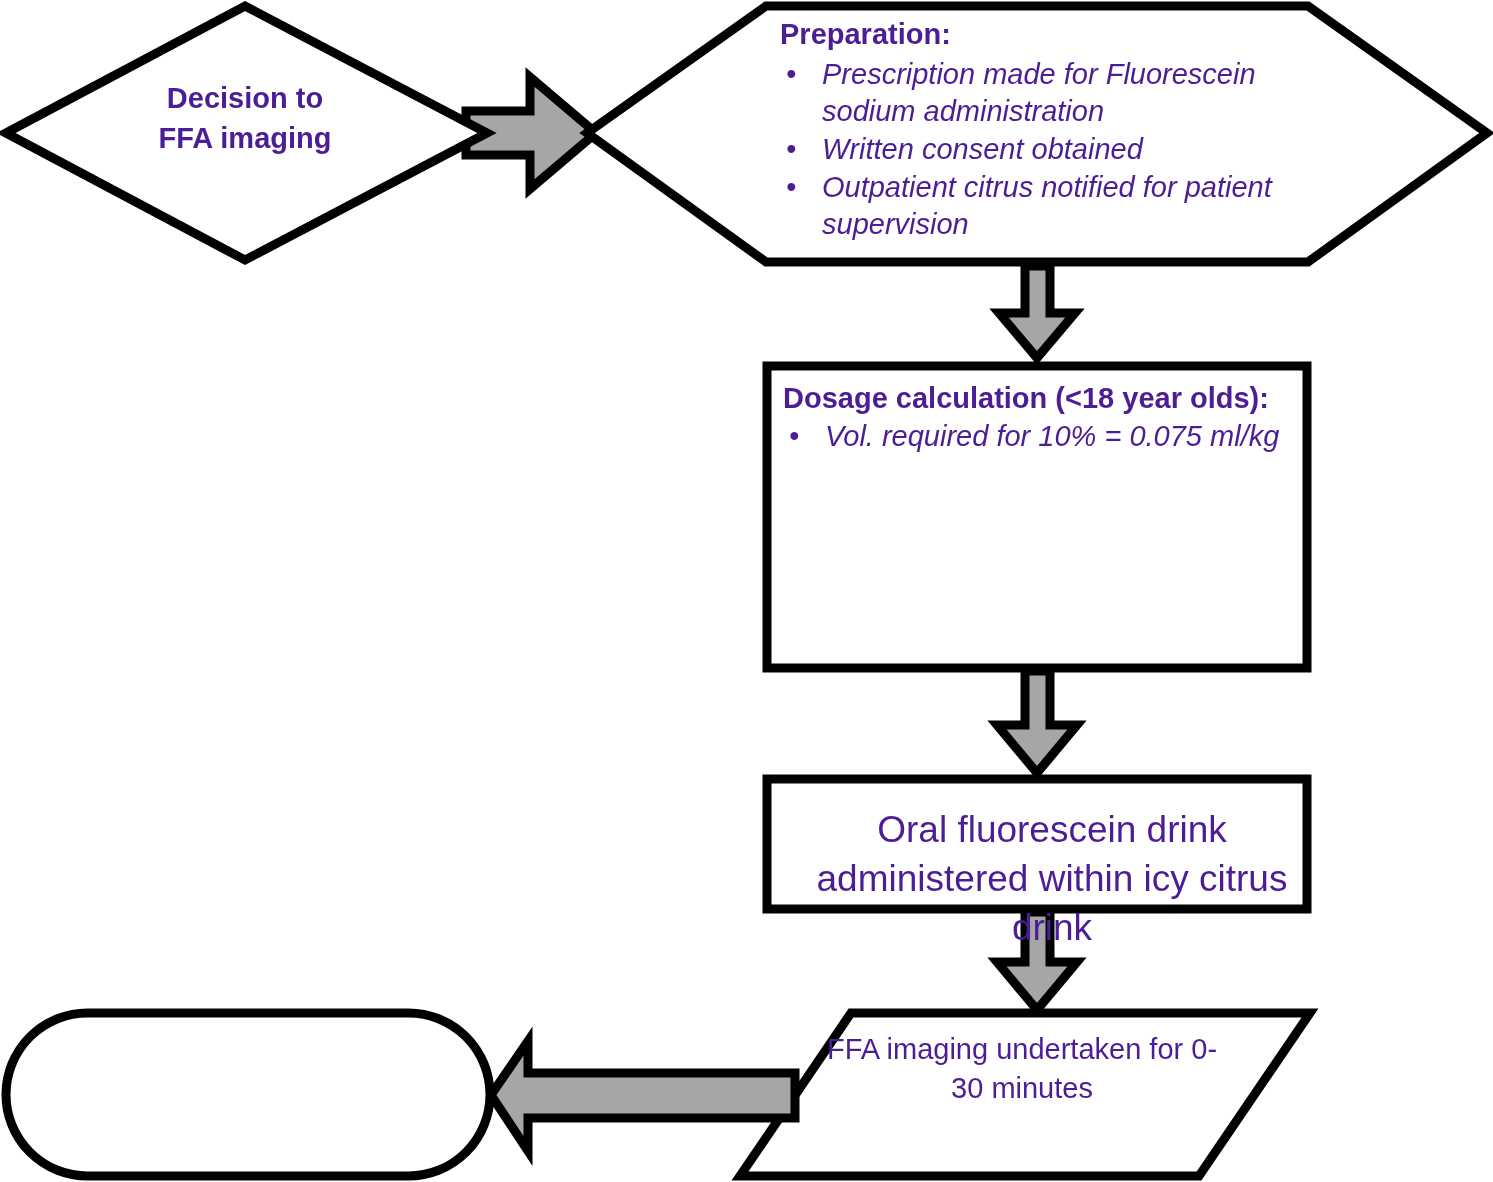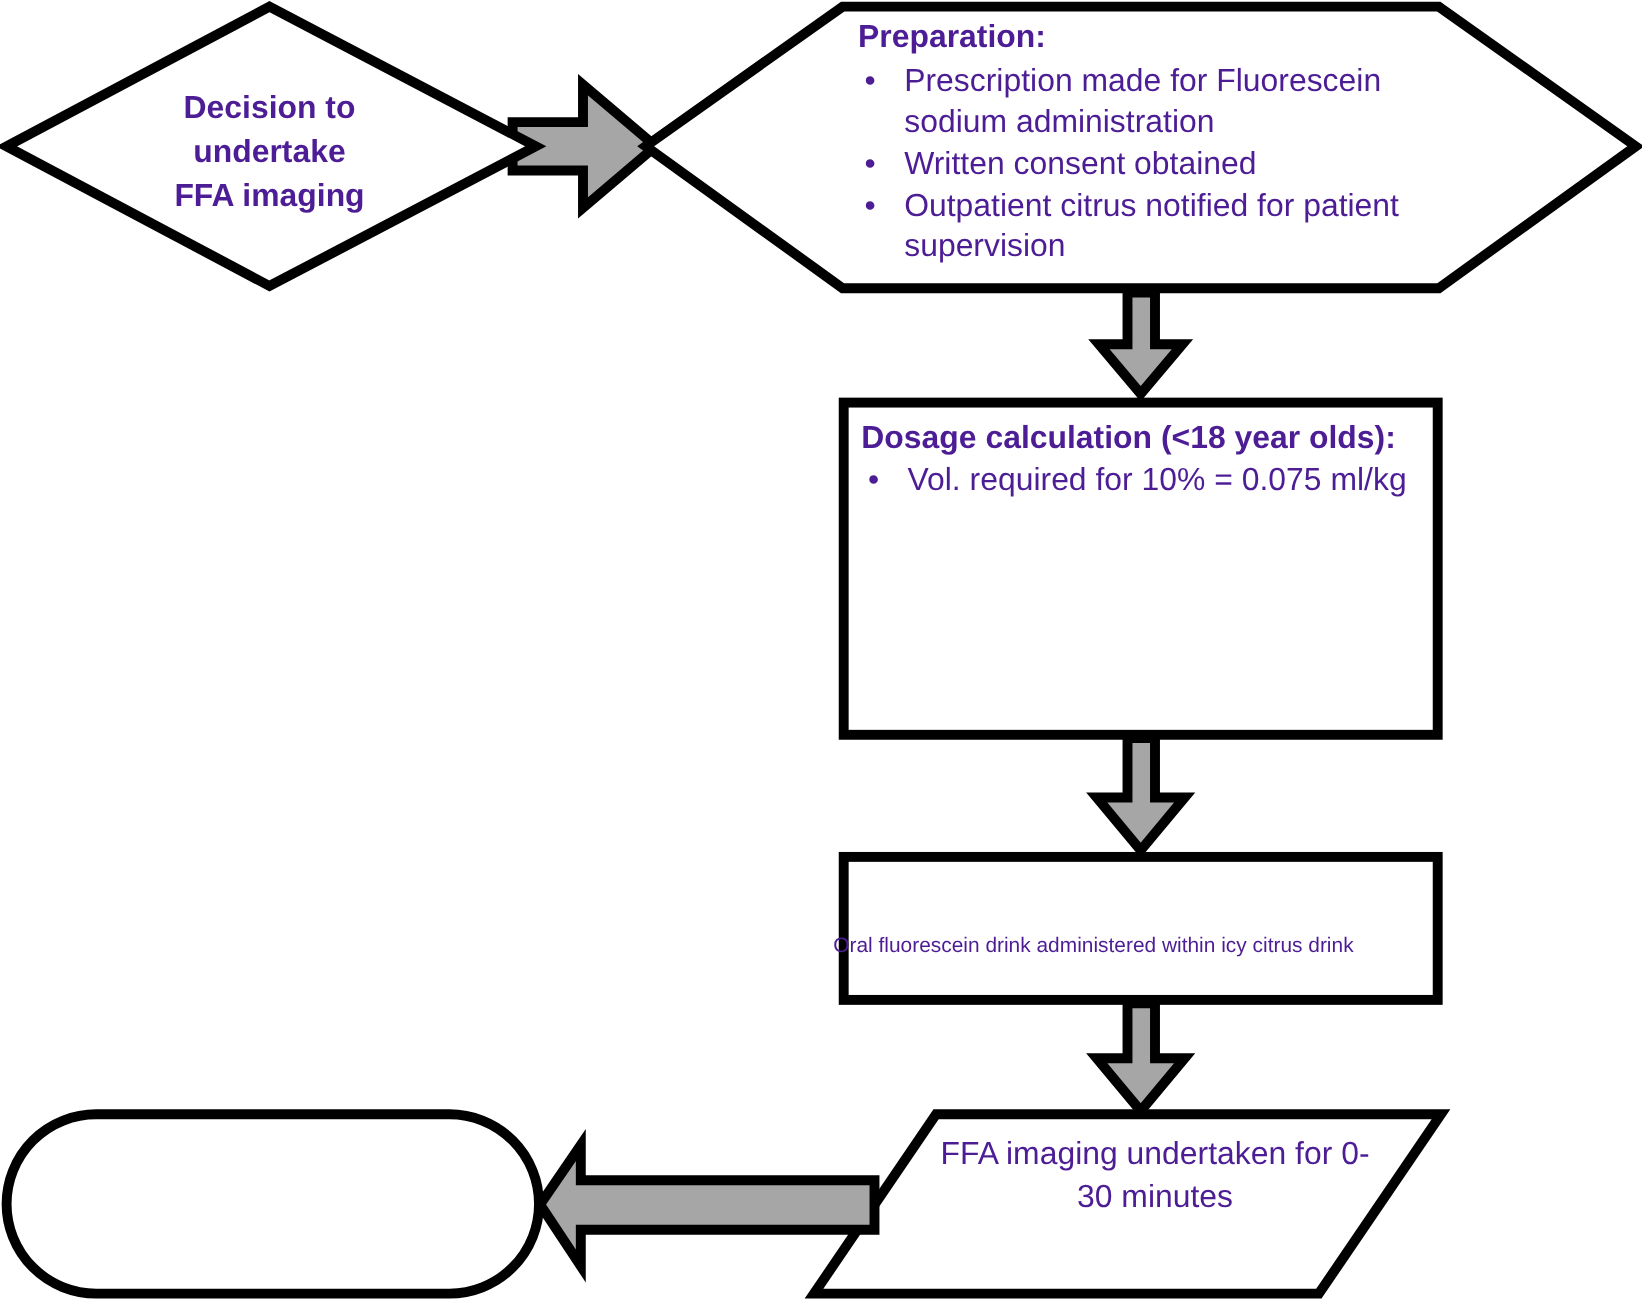--- a/index.html
+++ b/index.html
@@ -61,20 +61,21 @@
   .plain-line { display: block; }
   ul.bullets {
     margin: 0;
     padding: 0;
     list-style: none;
   }
   ul.bullets li {
     position: relative;
     padding-left: 42px;
     margin: 0;
+    font-style: italic;
   }
   ul.bullets li::before {
     content: "\2022";
     position: absolute;
     left: 6px;
     top: 0;
   }
 
   
   #text-decision {
@@ -97,30 +98,29 @@
   
   #text-dosage {
     left: 783px;
     top: 380px;
     width: 520px;
     font-size: 29px;
     line-height: 1.31;
   }
   
   #text-drink {
-    left: 732px;
+    left: 790px;
     top: 805px;
     width: 524px;
-    font-size: 19px;
+    font-size: 37px;
     line-height: 1.33;
-    margin-top: 42px;
   }
   
   #text-ffa {
-    left: 850px;
+    left: 822px;
     top: 1030px;
     width: 400px;
     font-size: 29px;
     line-height: 1.33;
   }
   
   #text-monitor {
     left: 40px;
     top: 1030px;
     width: 420px;
@@ -155,21 +155,20 @@
 
     <polygon class="connector-shape" points="795,1073 795,1118 528,1118 528,1151 491,1095 528,1041 528,1073"></polygon>
 
     <rect class="node-shape" x="6" y="1013" width="484" height="163" rx="81.5" ry="81.5"></rect>
   </svg>
 
   <div class="text-layer">
 
     <div class="node-text tx-center" id="text-decision">
       <span class="plain-line">Decision to</span>
-      <span class="plain-line">undertake</span>
       <span class="plain-line">FFA imaging</span>
     </div>
 
     <div class="node-text tx-left" id="text-preparation">
       <span class="bold-head">Preparation:</span>
       <ul class="bullets">
         <li>Prescription made for Fluorescein sodium administration</li>
         <li>Written consent obtained</li>
         <li>Outpatient citrus notified for patient supervision</li>
       </ul>

